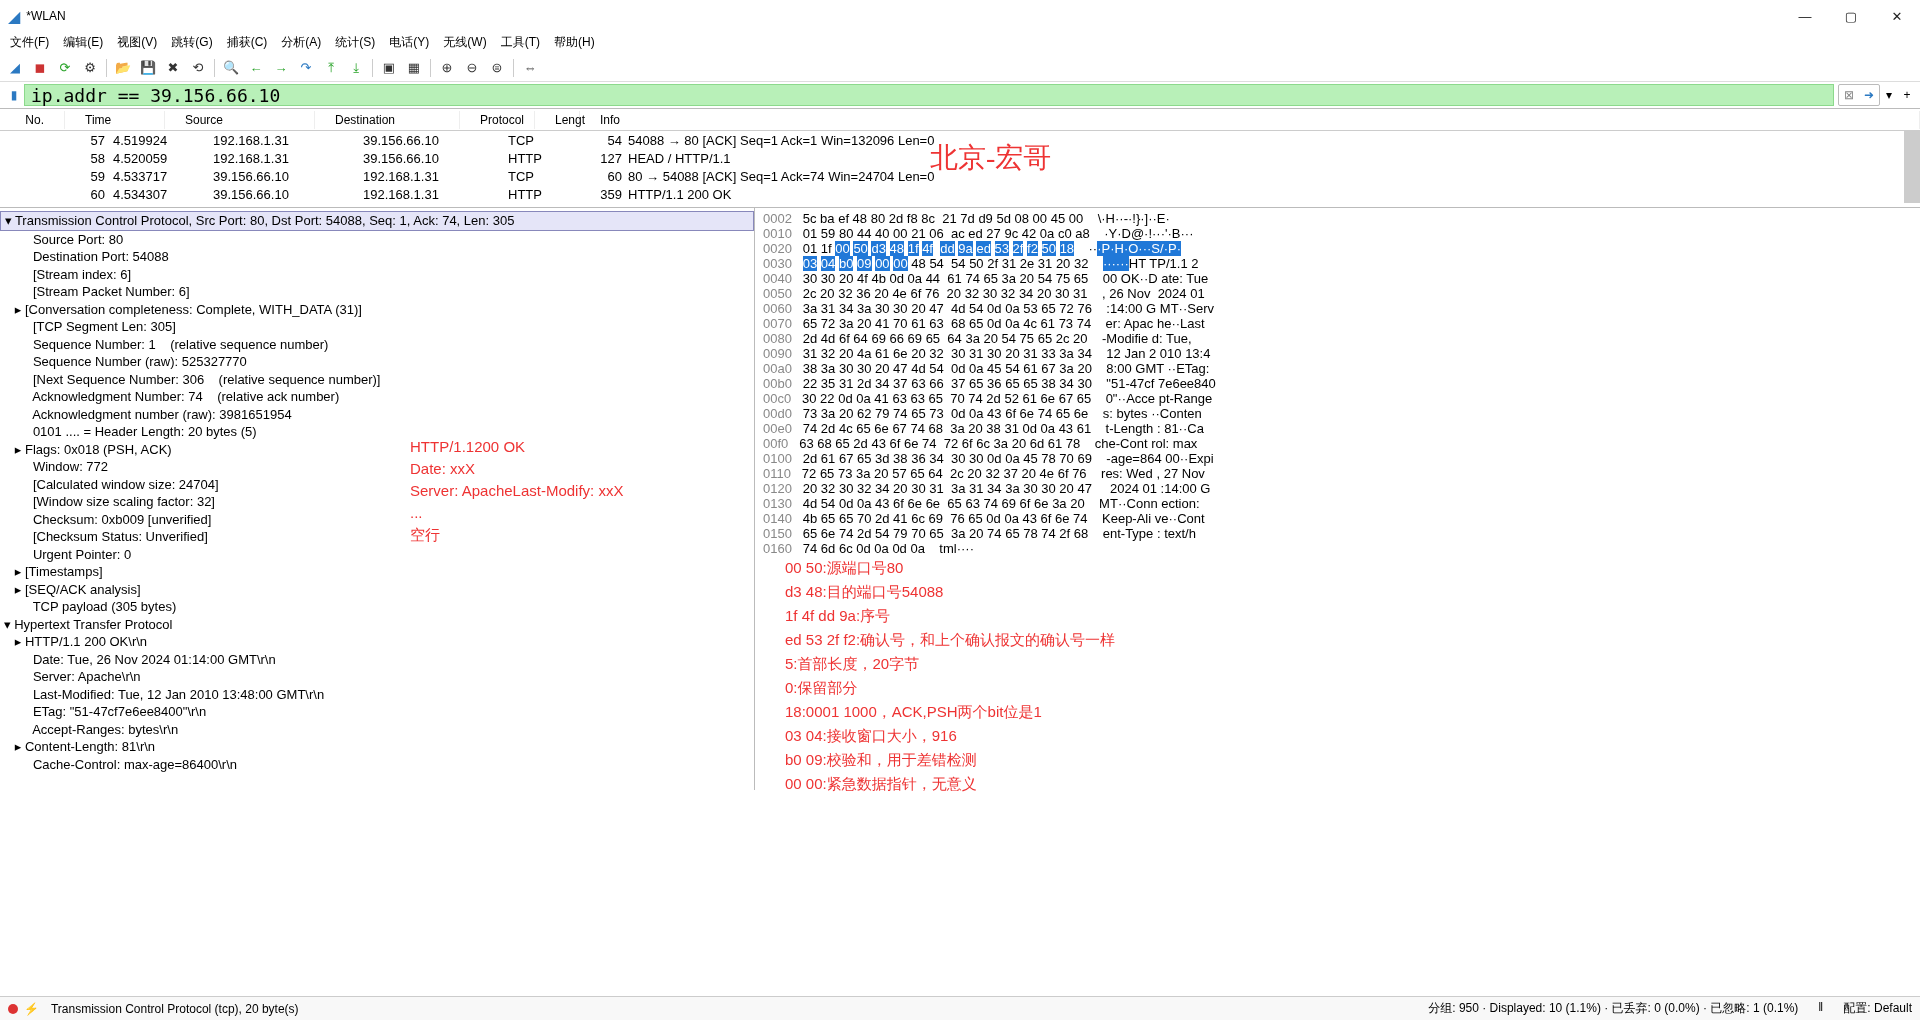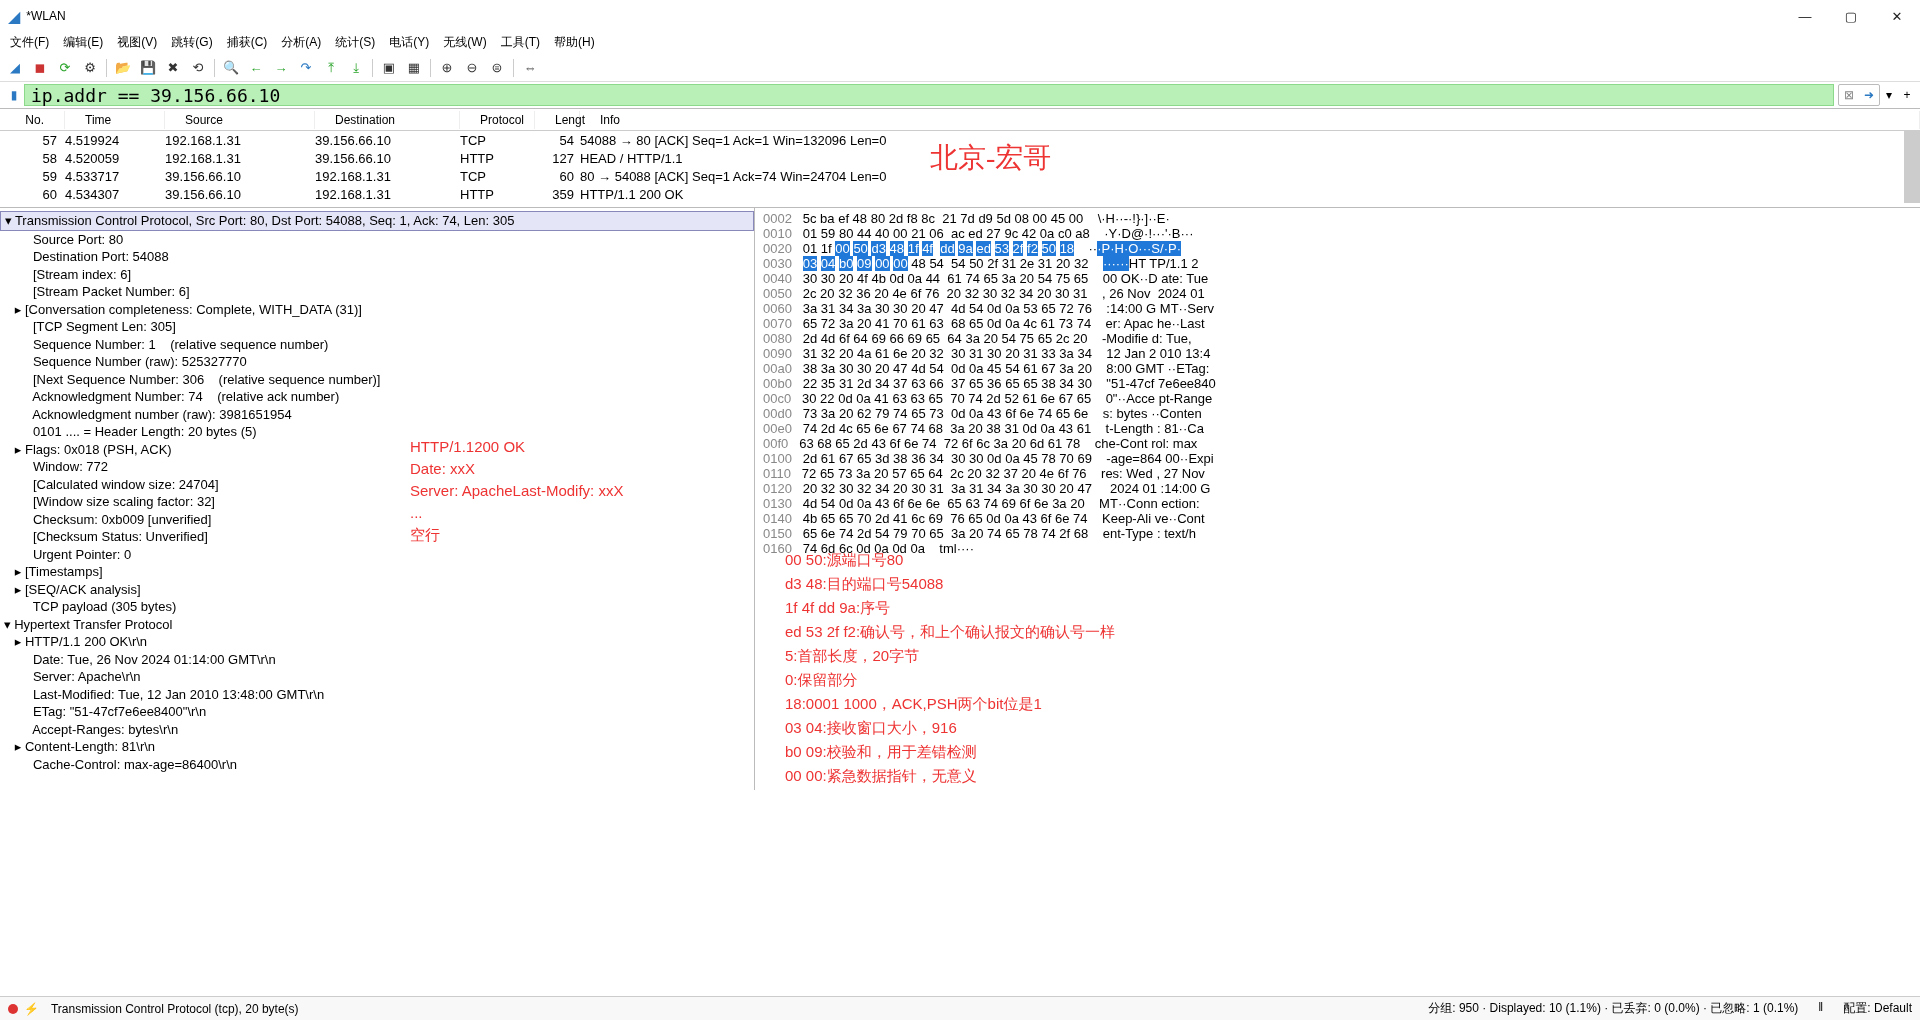--- a/index.html
+++ b/index.html
@@ -16,21 +16,21 @@
   .tsep { width:1px; height:18px; background:#ccc; margin:0 2px;}
   .filterrow { height:26px; display:flex; align-items:center; padding:0 4px; }
   .filterflag { width:20px; height:20px; display:flex; align-items:center; justify-content:center; color:#2b79c2; }
   .filterbox { flex:1; background:#b8f0b8; border:1px solid #8cd98c; height:22px; display:flex; align-items:center; padding:0 6px; font-family:Consolas,monospace; font-size:18px; }
   .filtericons { display:flex; gap:2px; border:1px solid #bbb; border-radius:2px; padding:1px; margin-left:4px;}
   .filtericons span { width:18px;height:18px;display:flex;align-items:center;justify-content:center;font-size:12px;}
   .packetlist { border-top:1px solid #bbb; }
   .plhead { display:flex; background:#fff; border-bottom:1px solid #ccc; font-size:12px; height:22px; align-items:center;}
   .plhead div { padding:2px 20px; border-right:1px solid #eee;}
   .plbody { position:relative;}
-  .plrow { display:flex; font-family:Consolas,monospace; font-size:13px; height:18px; align-items:center; white-space:nowrap;}
+  .plrow { display:flex; font-family:Consolas,monospace; font-size:13px; height:18px; align-items:center; white-space:nowrap;margin-left:48px;}
   .col-no{width:65px;text-align:right;padding-right:8px;} .col-time{width:100px;} .col-src{width:150px;} .col-dst{width:145px;} .col-proto{width:75px;} .col-len{width:45px;text-align:right;padding-right:6px;} .col-info{flex:1;}
   .watermark { position:absolute; left:930px; top:8px; color:#e33; font-family:"SimSun",serif; font-size:28px; font-weight:normal; pointer-events:none;}
   .midsplit { display:flex; height:583px; border-top:1px solid #bbb;}
   .detailpane { width:755px; overflow:auto; font-family:Consolas,"Lucida Console",monospace; font-size:13px; padding:3px 0; border-right:1px solid #bbb;}
   .detailpane .line{ white-space:pre; padding:0 4px; line-height:17.5px;}
   .detailpane .root{ background:#e5e5f8; border:1px solid #88b;}
   .redtext { position:absolute; color:#e33; font-size:15px; font-family:"SimSun",serif; line-height:22px;}
   .hexpane { flex:1; font-family:Consolas,monospace; font-size:13px; padding:3px 8px; position:relative; line-height:15px;}
   .hexrow { white-space:pre;}
   .hexoff { color:#888; }
@@ -219,21 +219,21 @@
       <div class="hexrow"><span class="hexoff">00d0</span>   73 3a 20 62 79 74 65 73  0d 0a 43 6f 6e 74 65 6e    s: bytes ··Conten</div>
       <div class="hexrow"><span class="hexoff">00e0</span>   74 2d 4c 65 6e 67 74 68  3a 20 38 31 0d 0a 43 61    t-Length : 81··Ca</div>
       <div class="hexrow"><span class="hexoff">00f0</span>   63 68 65 2d 43 6f 6e 74  72 6f 6c 3a 20 6d 61 78    che-Cont rol: max</div>
       <div class="hexrow"><span class="hexoff">0100</span>   2d 61 67 65 3d 38 36 34  30 30 0d 0a 45 78 70 69    -age=864 00··Expi</div>
       <div class="hexrow"><span class="hexoff">0110</span>   72 65 73 3a 20 57 65 64  2c 20 32 37 20 4e 6f 76    res: Wed , 27 Nov</div>
       <div class="hexrow"><span class="hexoff">0120</span>   20 32 30 32 34 20 30 31  3a 31 34 3a 30 30 20 47     2024 01 :14:00 G</div>
       <div class="hexrow"><span class="hexoff">0130</span>   4d 54 0d 0a 43 6f 6e 6e  65 63 74 69 6f 6e 3a 20    MT··Conn ection: </div>
       <div class="hexrow"><span class="hexoff">0140</span>   4b 65 65 70 2d 41 6c 69  76 65 0d 0a 43 6f 6e 74    Keep-Ali ve··Cont</div>
       <div class="hexrow"><span class="hexoff">0150</span>   65 6e 74 2d 54 79 70 65  3a 20 74 65 78 74 2f 68    ent-Type : text/h</div>
       <div class="hexrow"><span class="hexoff">0160</span>   74 6d 6c 0d 0a 0d 0a    tml····</div>
-      <div class="hexann" style="top:340px" id="hexann">
+      <div class="hexann" style="top:348px" id="hexann">
         <div>00 50:源端口号80</div>
         <div>d3 48:目的端口号54088</div>
         <div>1f 4f dd 9a:序号</div>
         <div>ed 53 2f f2:确认号，和上个确认报文的确认号一样</div>
         <div>5:首部长度，20字节</div>
         <div>0:保留部分</div>
         <div>18:0001 1000，ACK,PSH两个bit位是1</div>
         <div>03 04:接收窗口大小，916</div>
         <div>b0 09:校验和，用于差错检测</div>
         <div>00 00:紧急数据指针，无意义</div>

